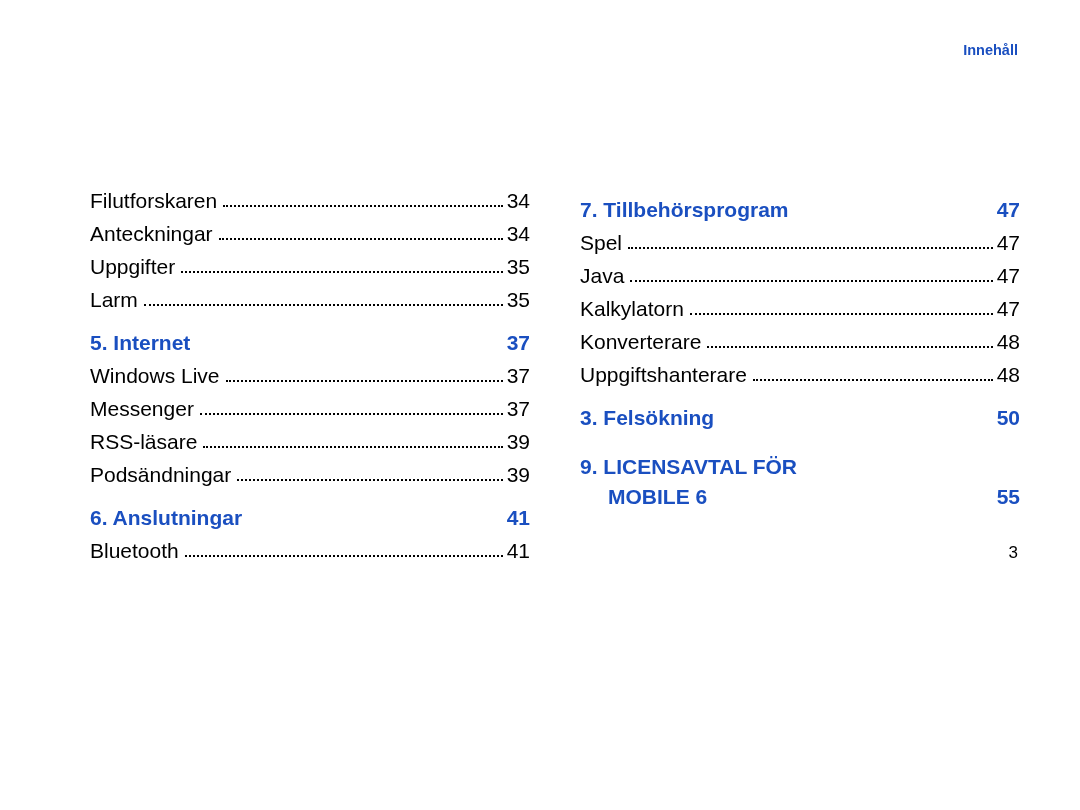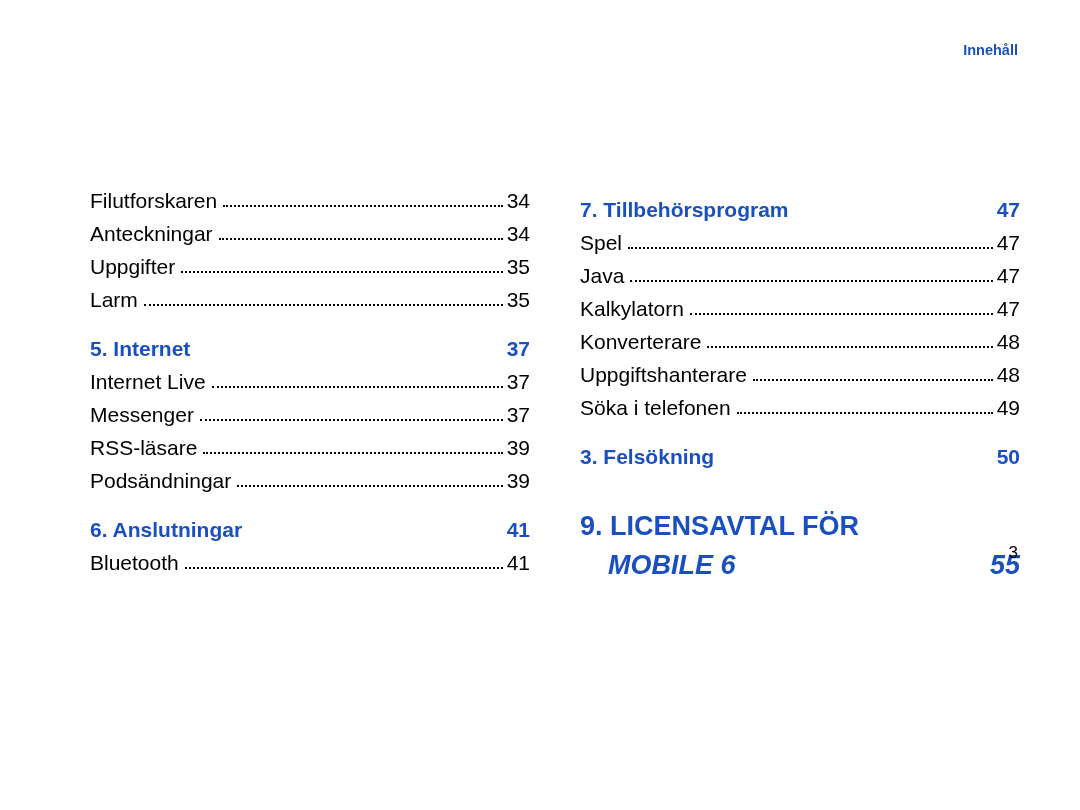--- a/index.html
+++ b/index.html
@@ -40,39 +40,39 @@
     display: flex;
     align-items: flex-end;
     font-size: 21px;
     line-height: 1.0;
     margin-bottom: 12px;
     white-space: nowrap;
   }
   .section-head {
     color: #1a4fc0;
     font-weight: bold;
-    margin-top: 28px;
+    margin-top: 22px;
   }
   .section-head:first-child { margin-top: 9px; }
   .label { flex: 0 0 auto; }
   .leader {
     flex: 1 1 auto;
     border-bottom: 2.3px dotted #000;
     margin: 0 4px 4px 6px;
     min-width: 8px;
   }
   .section-head .leader { border-bottom: none; }
   .pageno { flex: 0 0 auto; text-align: right; }
   .section-head .pageno { color: #1a4fc0; }
   .section-head-multiline {
     color: #1a4fc0;
     font-weight: bold;
-    font-size: 27px;
+    font-size: 21px;
     line-height: 1.45;
-    margin-top: 40px;
+    margin-top: 24px;
     margin-bottom: 12px;
   }
   .section-head-multiline .last-line {
     display: flex;
     align-items: flex-end;
   }
   .section-head-multiline .last-line .fill { flex: 1 1 auto; }
   .footer-pagenum {
     position: absolute;
     bottom: 32px;
@@ -109,21 +109,21 @@
           <span class="label">Larm</span>
           <span class="leader"></span>
           <span class="pageno">35</span>
         </div>
         <div class="section-head">
           <span class="label">5. Internet</span>
           <span class="leader"></span>
           <span class="pageno">37</span>
         </div>
         <div class="entry">
-          <span class="label">Internet Live</span>
+          <span class="label">Windows Live</span>
           <span class="leader"></span>
           <span class="pageno">37</span>
         </div>
         <div class="entry">
           <span class="label">Messenger</span>
           <span class="leader"></span>
           <span class="pageno">37</span>
         </div>
         <div class="entry">
           <span class="label">RSS-läsare</span>
@@ -170,33 +170,28 @@
         <div class="entry">
           <span class="label">Konverterare</span>
           <span class="leader"></span>
           <span class="pageno">48</span>
         </div>
         <div class="entry">
           <span class="label">Uppgiftshanterare</span>
           <span class="leader"></span>
           <span class="pageno">48</span>
         </div>
-        <div class="entry">
-          <span class="label">Söka i telefonen</span>
-          <span class="leader"></span>
-          <span class="pageno">49</span>
-        </div>
         <div class="section-head">
           <span class="label">3. Felsökning</span>
           <span class="leader"></span>
           <span class="pageno">50</span>
         </div>
         <div class="section-head-multiline">
           <div>9. LICENSAVTAL FÖR</div>
-          <div class="last-line" style="padding-left: 28px; font-style: italic;">
+          <div class="last-line" style="padding-left: 28px;">
             <span>MOBILE 6</span>
             <span class="fill"></span>
             <span class="pageno">55</span>
           </div>
         </div>
       </div>
   </div>
 
   <div class="footer-pagenum">3</div>
 

